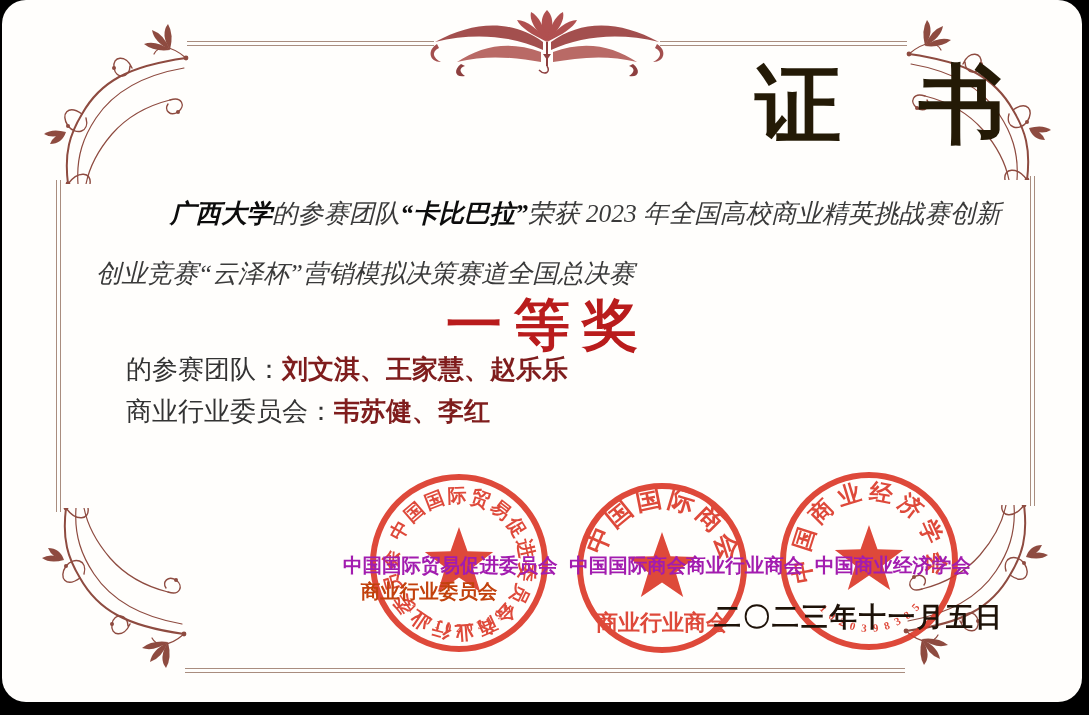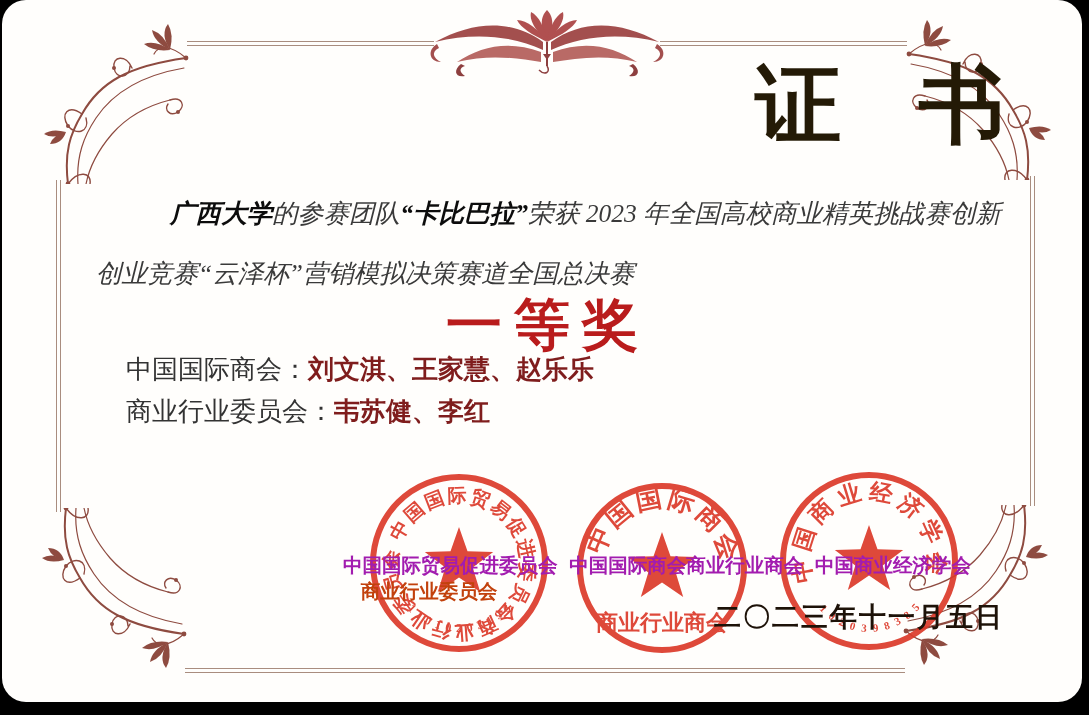--- a/index.html
+++ b/index.html
@@ -224,21 +224,21 @@
       </defs>
     <text font-size="11" fill="#dc3a2a" textLength="115"><textPath href="#s3num">1020398385</textPath></text>
   </svg>
 
   <div class="title">证书</div>
 
   <p class="body-par"><span class="bold" style="position:static">广西大学</span><span style="position:static">的参赛团队</span><span class="bold" style="position:static">“卡比巴拉”</span><span style="position:static">荣获 2023 年全国高校商业精英挑战赛创新创业竞赛“云泽杯”营销模拟决策赛道全国总决赛</span></p>
 
   <div class="award">一等奖</div>
 
-  <div class="mem-line" style="top:352px;"><span style="position:static">中国国际商会：</span><span class="names" style="position:static">刘文淇、王家慧、赵乐乐</span></div>
+  <div class="mem-line" style="top:352px;"><span style="position:static">的参赛团队：</span><span class="names" style="position:static">刘文淇、王家慧、赵乐乐</span></div>
 
   <div class="mem-line" style="top:394px;"><span style="position:static">商业行业委员会：</span><span class="names" style="position:static">韦苏健、李红</span></div>
 
   <div class="orgs">
     <span>中国国际贸易促进委员会</span>
     <span>中国国际商会商业行业商会</span>
     <span>中国商业经济学会</span>
   </div>
   <div class="org-sub">商业行业委员会</div>
 

